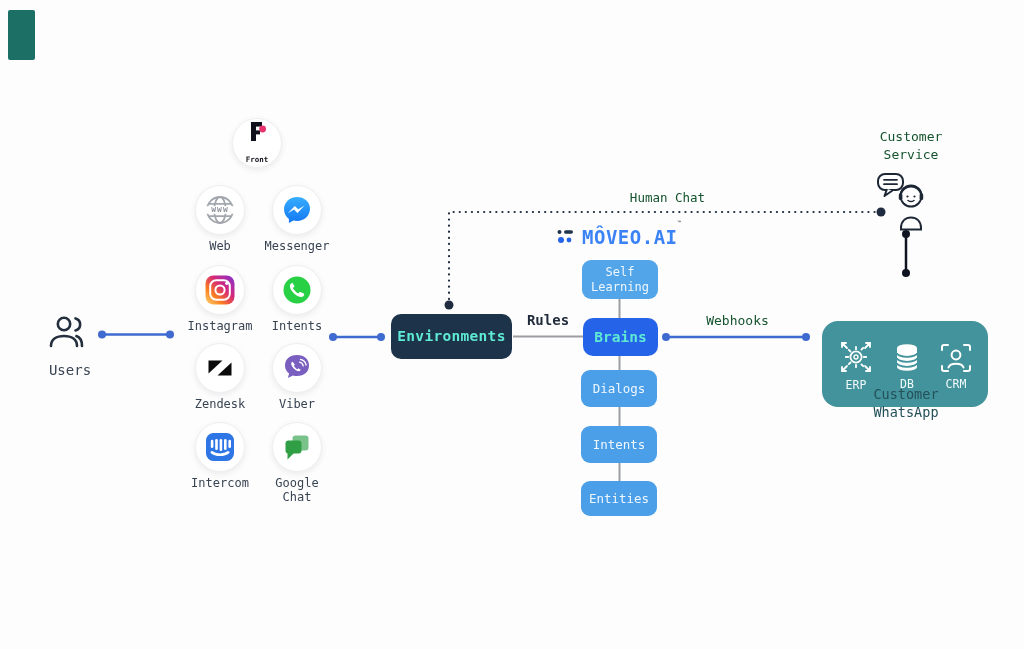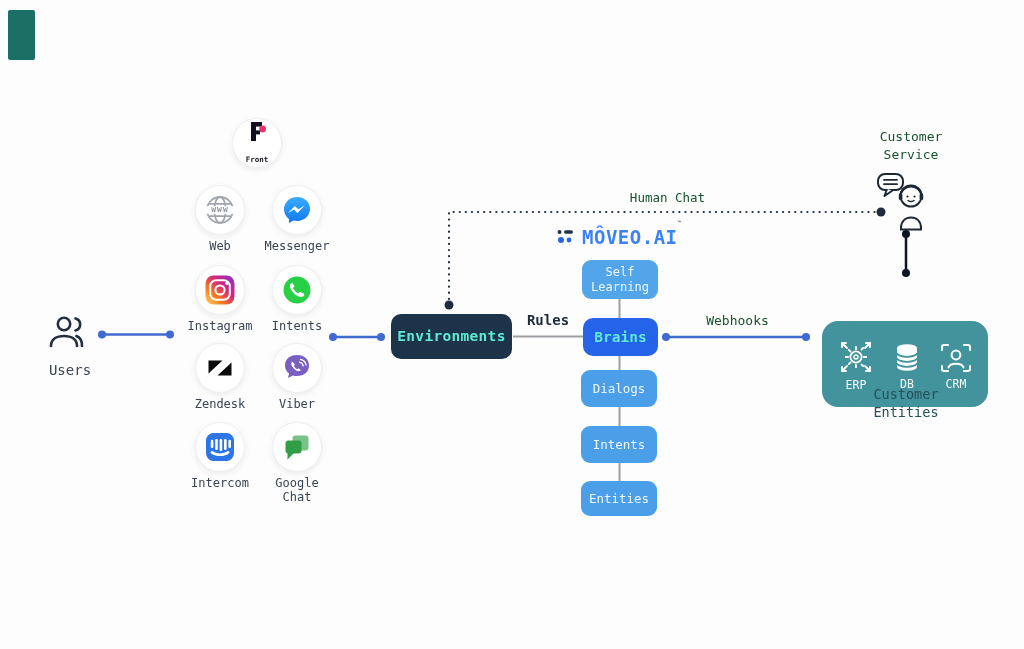--- a/index.html
+++ b/index.html
@@ -246,15 +246,15 @@
       <svg width="34" height="32" viewBox="0 0 34 32">
         <g fill="none" stroke="#fff" stroke-width="2" stroke-linecap="round">
           <path d="M3 8V5a2 2 0 0 1 2-2h4M31 8V5a2 2 0 0 0-2-2h-4M3 24v3a2 2 0 0 0 2 2h4M31 24v3a2 2 0 0 1-2 2h-4"></path>
           <circle cx="17" cy="13" r="4.4"></circle>
           <path d="M9.5 25.5c1.6-5 13.4-5 15 0"></path>
         </g>
       </svg>
       <span>CRM</span>
     </div>
   </div>
-  <div class="flow-label" style="left:854px;top:385px;width:104px;font-size:13.5px;line-height:1.35;color:#235059">Customer Entities</div>
+  <div class="flow-label" style="left:854px;top:385px;width:104px;font-size:13.5px;line-height:1.35;color:#235059">Customer WhatsApp</div>
 
 </div>
 
 </body></html>

